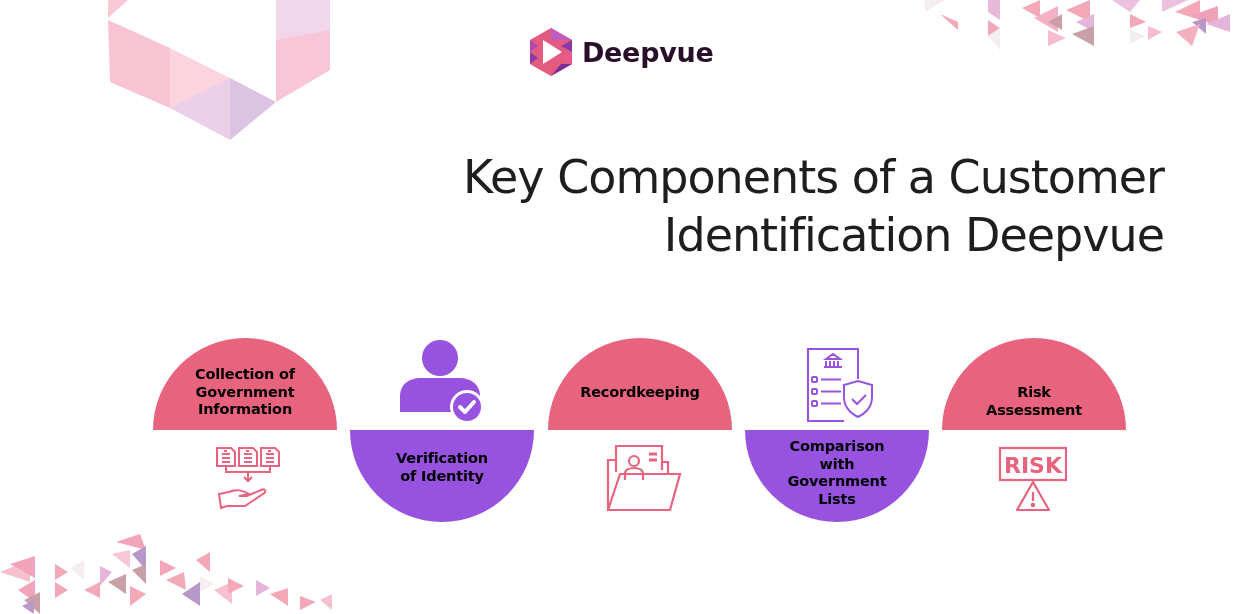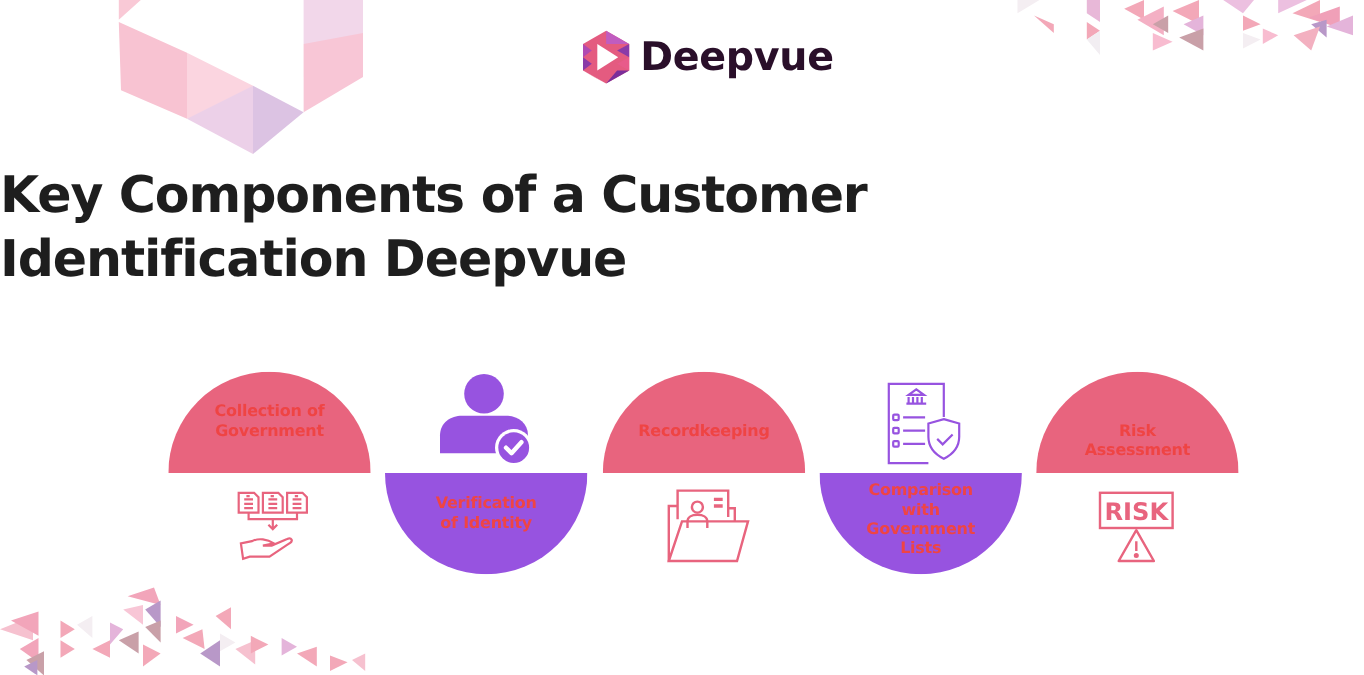--- a/index.html
+++ b/index.html
@@ -13,39 +13,39 @@
     position: absolute; left: 0; top: 0; width: 1240px; height: 614px;
     border-radius: 40px; background: #ffffff; overflow: hidden;
   }
   .deco { position: absolute; }
   .logo {
     position: absolute; left: 528px; top: 26px; height: 52px;
     display: flex; align-items: center; gap: 8px;
   }
   .logo-text {
     font-family: "DejaVu Sans", sans-serif; font-weight: bold;
-    font-size: 36px; color: #2a0f2a; letter-spacing: -0.3px;
+    font-size: 27px; color: #2a0f2a; letter-spacing: -0.3px;
   }
   .title {
     position: absolute; left: 0; width: 1164px; top: 148px;
-    text-align: left; font-family: "DejaVu Sans", sans-serif;
-    font-weight: bold; color: #1e1e1e; font-size: 46px; line-height: 58px;
+    text-align: right; font-family: "DejaVu Sans", sans-serif;
+    font-weight: normal; color: #1e1e1e; font-size: 46px; line-height: 58px;
     letter-spacing: -1px;
   }
   .semi {
     position: absolute; width: 184px; height: 92px; overflow: hidden;
   }
   .semi .disc {
     position: absolute; left: 0; width: 184px; height: 184px; border-radius: 50%;
   }
   .semi.up .disc { top: 0; }
   .semi.down .disc { top: -92px; }
   .semi-label {
     position: absolute; left: 0; width: 184px; text-align: center;
-    color: #ef4444; font-weight: bold; font-size: 14.5px; line-height: 17.5px;
+    color: #000000; font-weight: bold; font-size: 14.5px; line-height: 17.5px;
     font-family: "DejaVu Sans", sans-serif; letter-spacing: -0.2px;
   }
   .icon { position: absolute; }
 </style>
 </head>
 <body>
 
 <div class="card">
 
   <svg class="deco" style="left:0;top:0" width="360" height="150" viewBox="0 0 360 150">
@@ -132,20 +132,21 @@
   <div class="title">
     <div>Key Components of a Customer</div>
     <div>Identification Deepvue</div>
   </div>
 
   <div class="semi up" style="left:153px;top:338px;">
     <div class="disc" style="background:#e8647e;"></div>
     <div class="semi-label" style="top:28px;">
       <div>Collection of</div>
       <div>Government</div>
+      <div>Information</div>
     </div>
   </div>
   <svg class="icon" style="left:213px;top:444px" width="70" height="68" viewBox="0 0 70 68" fill="none" stroke="#e8647e" stroke-width="2">
     <path d="M4,4 h14 l4,4 v14 h-18 z"></path>
     <path d="M9,10 h8 M9,14 h8 M9,18 h8 M11,7 h3"></path>
     <path d="M26,4 h14 l4,4 v14 h-18 z"></path>
     <path d="M31,10 h8 M31,14 h8 M31,18 h8 M33,7 h3"></path>
     <path d="M48,4 h14 l4,4 v14 h-18 z"></path>
     <path d="M53,10 h8 M53,14 h8 M53,18 h8 M55,7 h3"></path>
     <path d="M13,22 v6 h44 v-6 M35,28 v8"></path>

